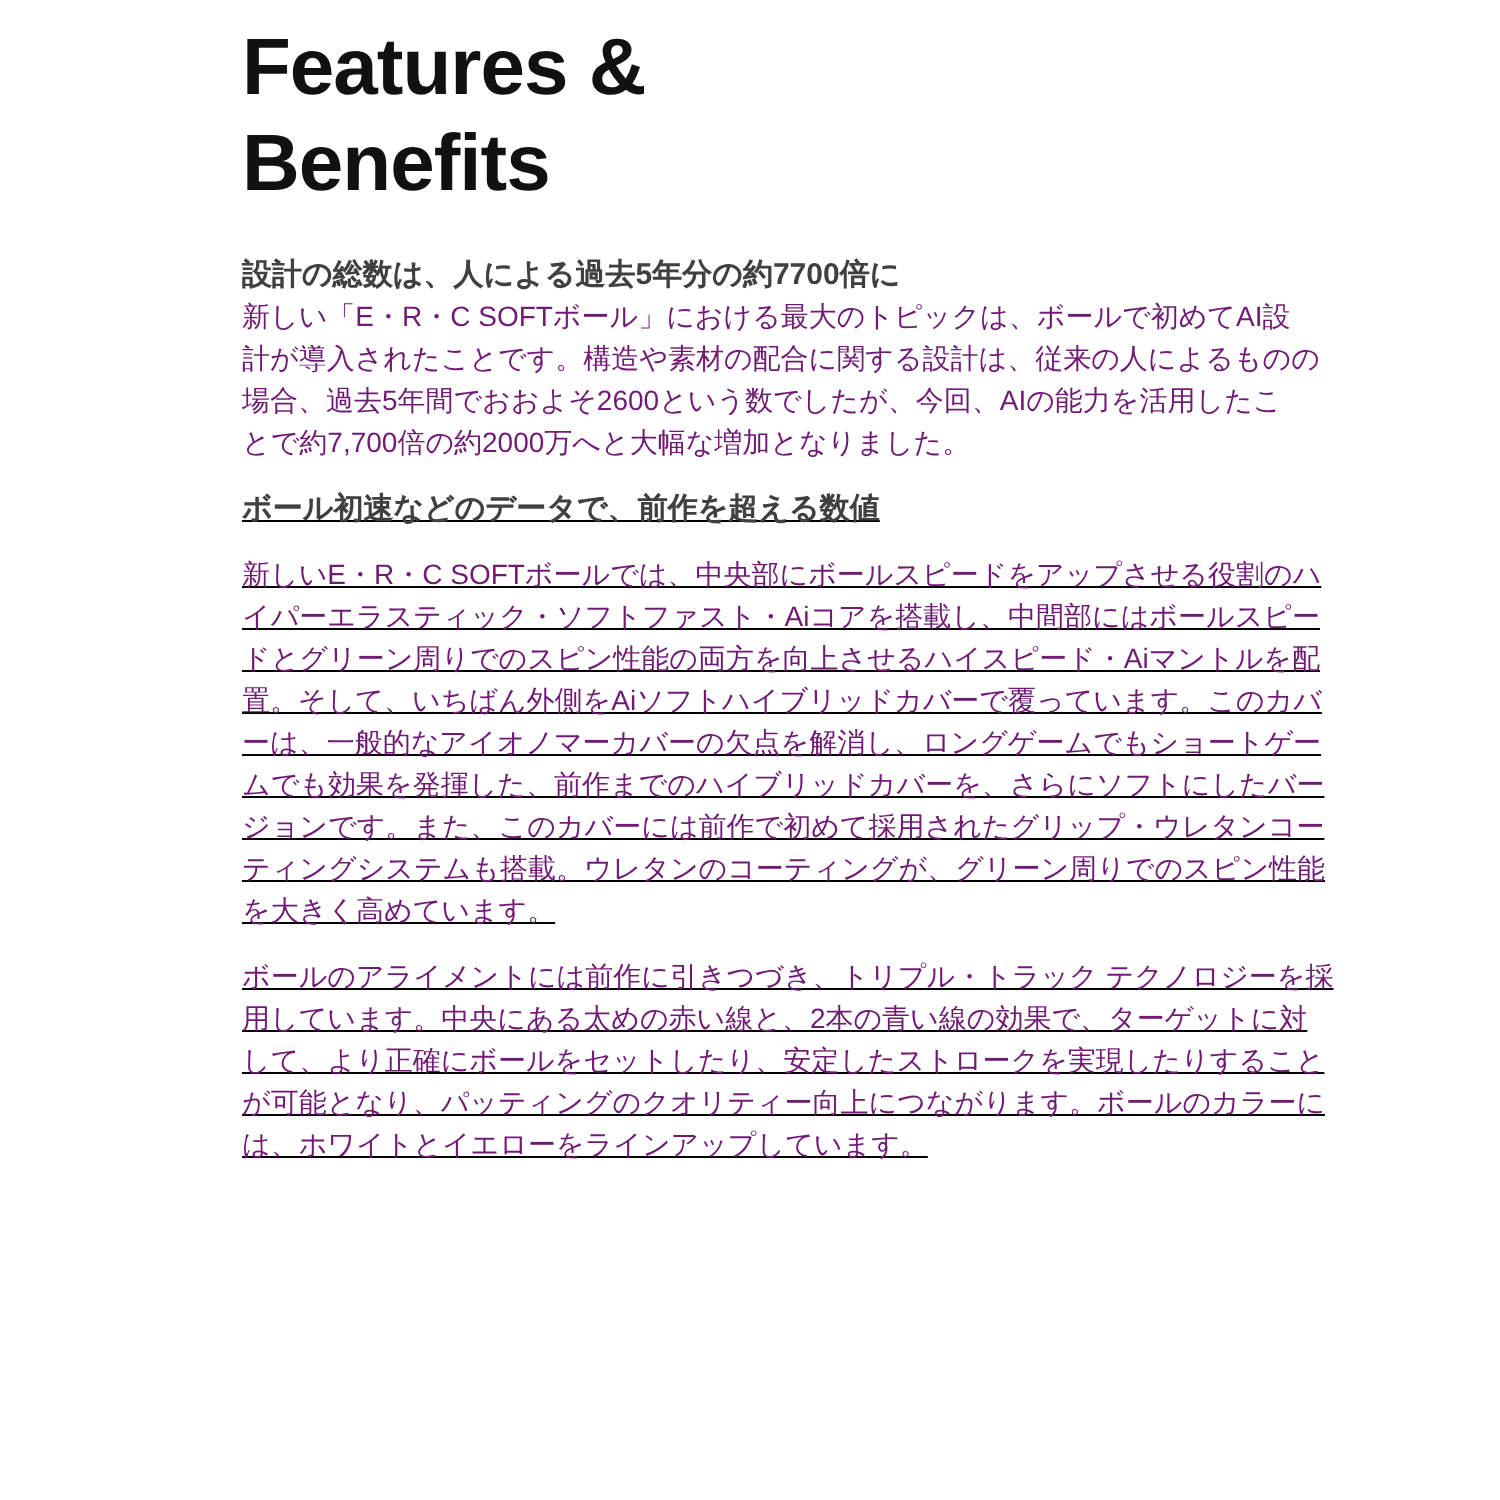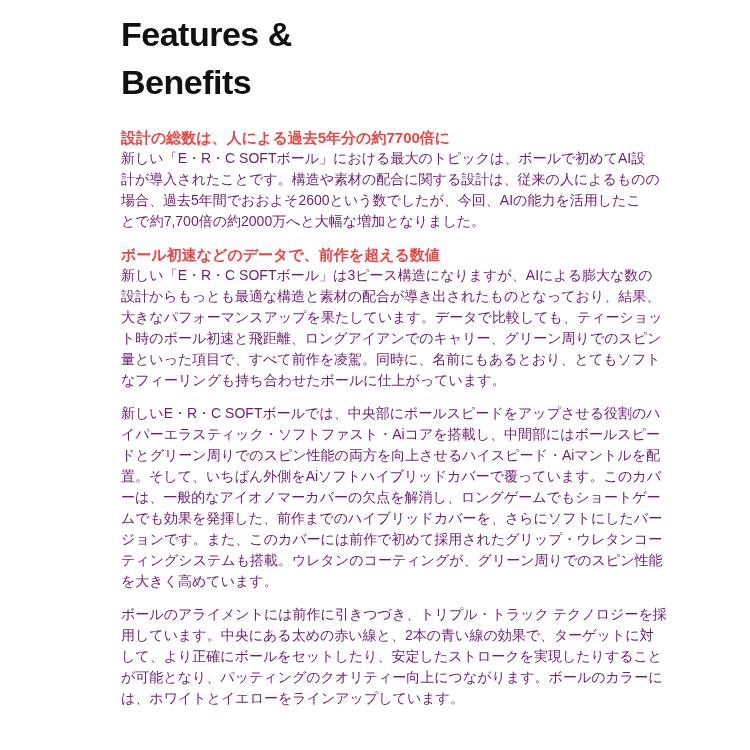--- a/index.html
+++ b/index.html
@@ -15,39 +15,40 @@
     font-family: "Liberation Sans", "DejaVu Sans", sans-serif;
   }
   .article {
     position: absolute;
     left: 121px;
     top: 10px;
     width: 582px;
   }
   .page-title {
     margin: 0 0 21px 0;
-    font-size: 34px;
+    font-size: 40px;
     line-height: 48px;
     font-weight: 700;
     letter-spacing: -0.5px;
     color: #111111;
     white-space: pre-line;
   }
   .section {
     margin: 0;
   }
   .section + .section {
     margin-top: 12px;
+    text-decoration: underline;
   }
   .section-heading {
     margin: 0;
     font-size: 15px;
     line-height: 21px;
     font-weight: 700;
-    color: #ef4444;
+    color: #404040;
   }
   .section-body {
     margin: 0;
     font-size: 14px;
     line-height: 21px;
     font-weight: 400;
     color: #701a75;
     white-space: pre-line;
   }
 </style>
@@ -61,26 +62,20 @@
   <section class="section">
     <h2 class="section-heading">設計の総数は、人による過去5年分の約7700倍に</h2>
     <p class="section-body">新しい「E・R・C SOFTボール」における最大のトピックは、ボールで初めてAI設
 計が導入されたことです。構造や素材の配合に関する設計は、従来の人によるものの
 場合、過去5年間でおおよそ2600という数でしたが、今回、AIの能力を活用したこ
 とで約7,700倍の約2000万へと大幅な増加となりました。</p>
   </section>
 
   <section class="section">
     <h2 class="section-heading">ボール初速などのデータで、前作を超える数値</h2>
-    <p class="section-body">新しい「E・R・C SOFTボール」は3ピース構造になりますが、AIによる膨大な数の
-設計からもっとも最適な構造と素材の配合が導き出されたものとなっており、結果、
-大きなパフォーマンスアップを果たしています。データで比較しても、ティーショッ
-ト時のボール初速と飛距離、ロングアイアンでのキャリー、グリーン周りでのスピン
-量といった項目で、すべて前作を凌駕。同時に、名前にもあるとおり、とてもソフト
-なフィーリングも持ち合わせたボールに仕上がっています。</p>
   </section>
 
   <section class="section">
     <p class="section-body">新しいE・R・C SOFTボールでは、中央部にボールスピードをアップさせる役割のハ
 イパーエラスティック・ソフトファスト・Aiコアを搭載し、中間部にはボールスピー
 ドとグリーン周りでのスピン性能の両方を向上させるハイスピード・Aiマントルを配
 置。そして、いちばん外側をAiソフトハイブリッドカバーで覆っています。このカバ
 ーは、一般的なアイオノマーカバーの欠点を解消し、ロングゲームでもショートゲー
 ムでも効果を発揮した、前作までのハイブリッドカバーを、さらにソフトにしたバー
 ジョンです。また、このカバーには前作で初めて採用されたグリップ・ウレタンコー

